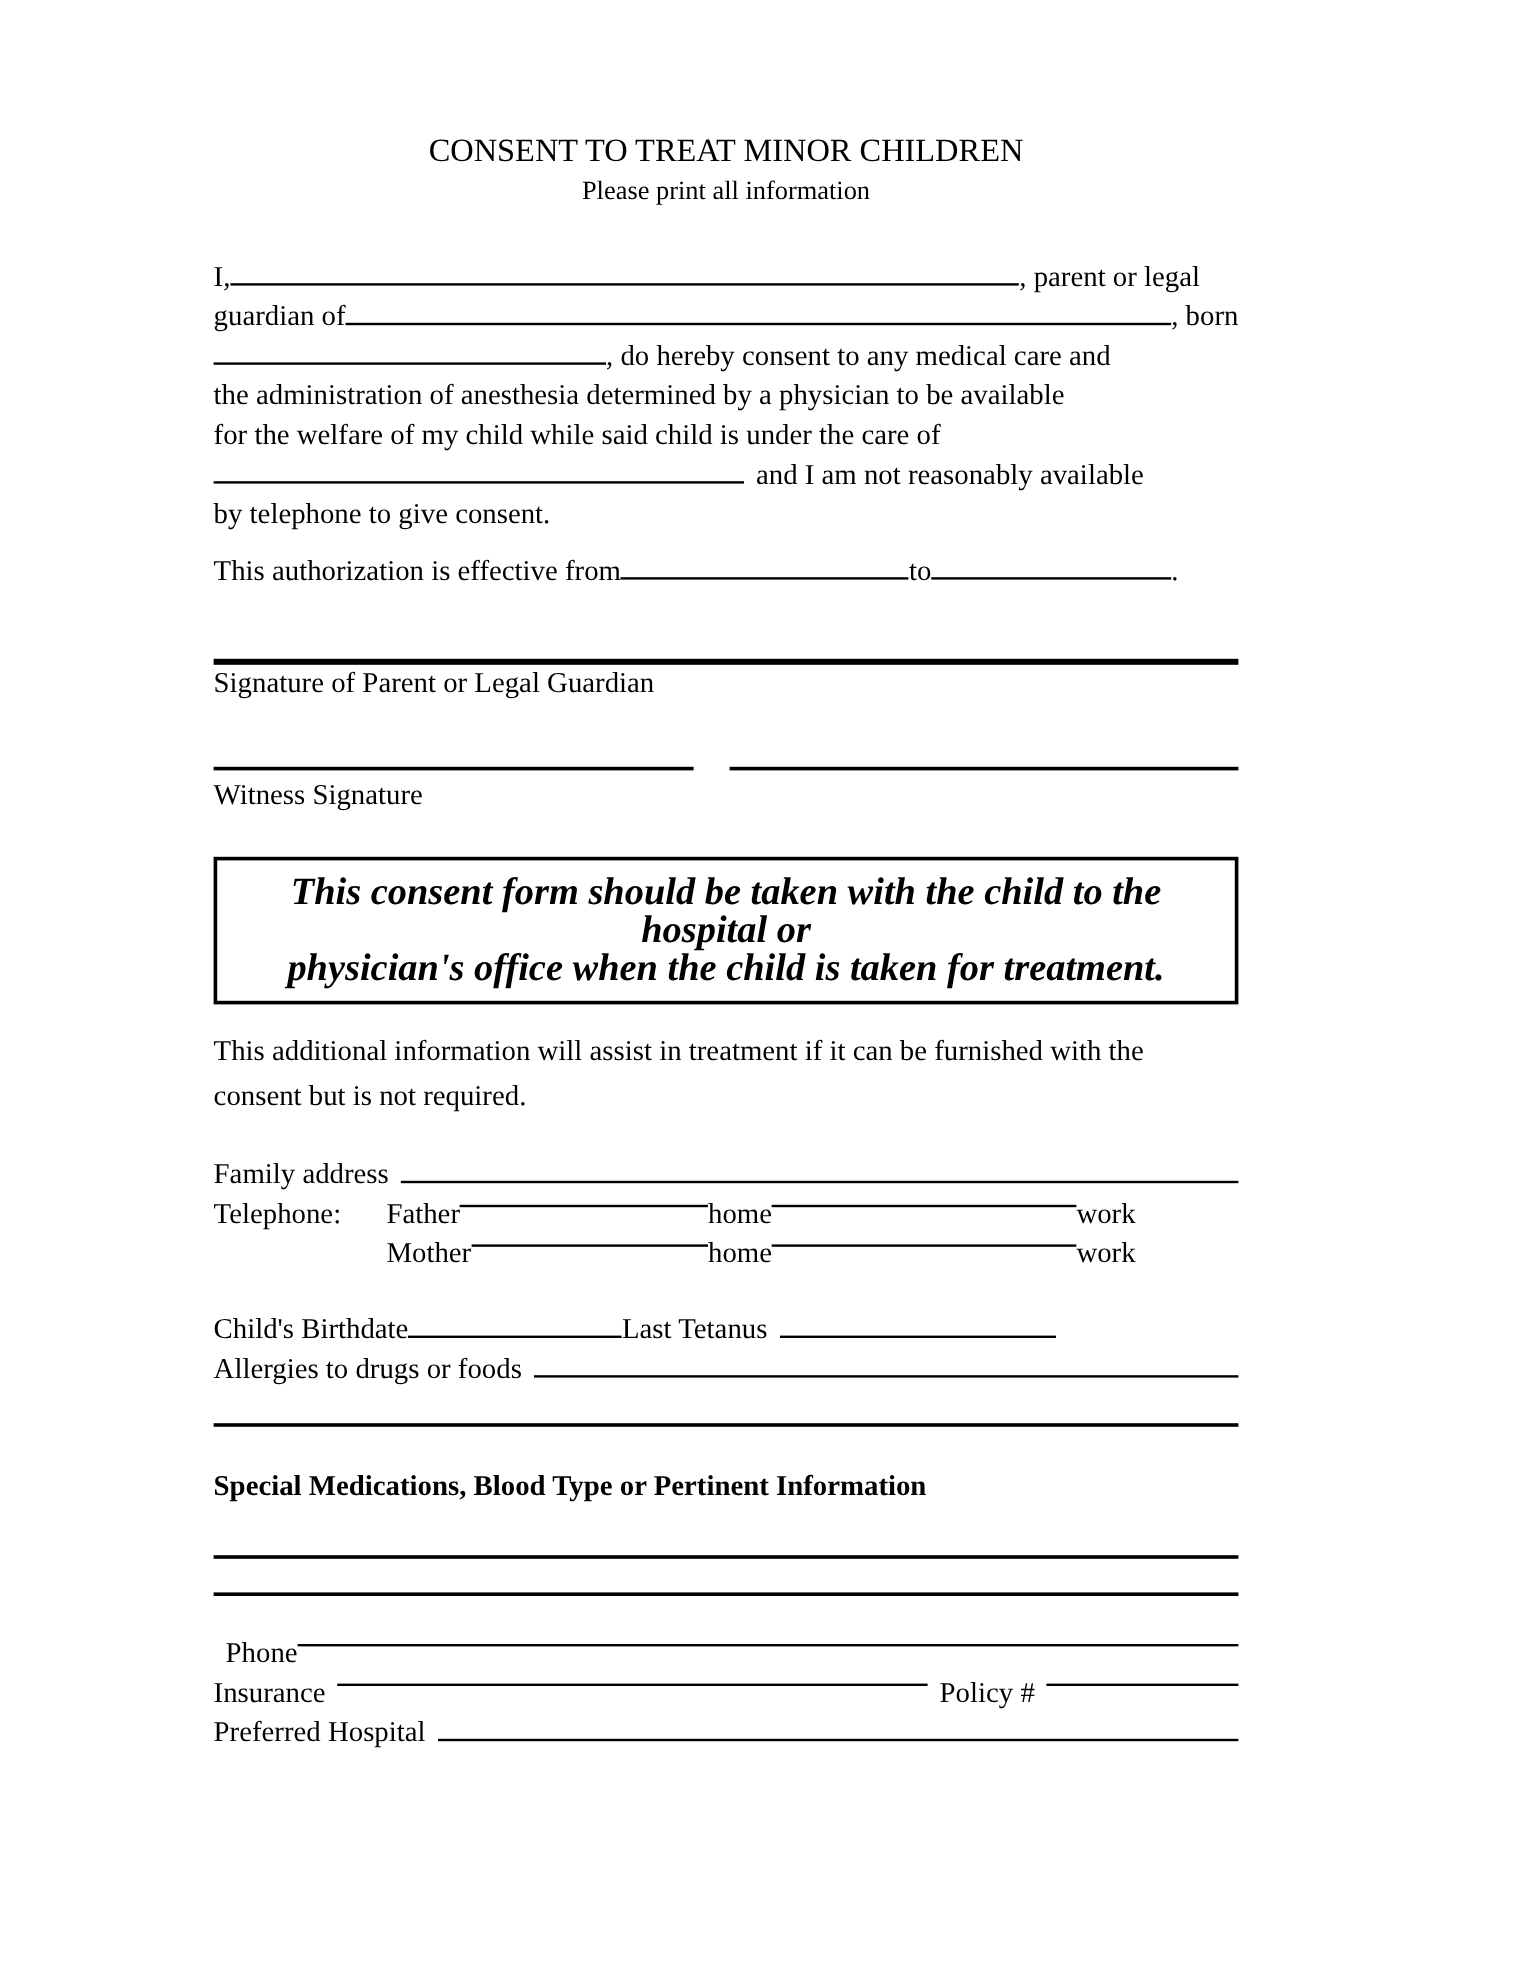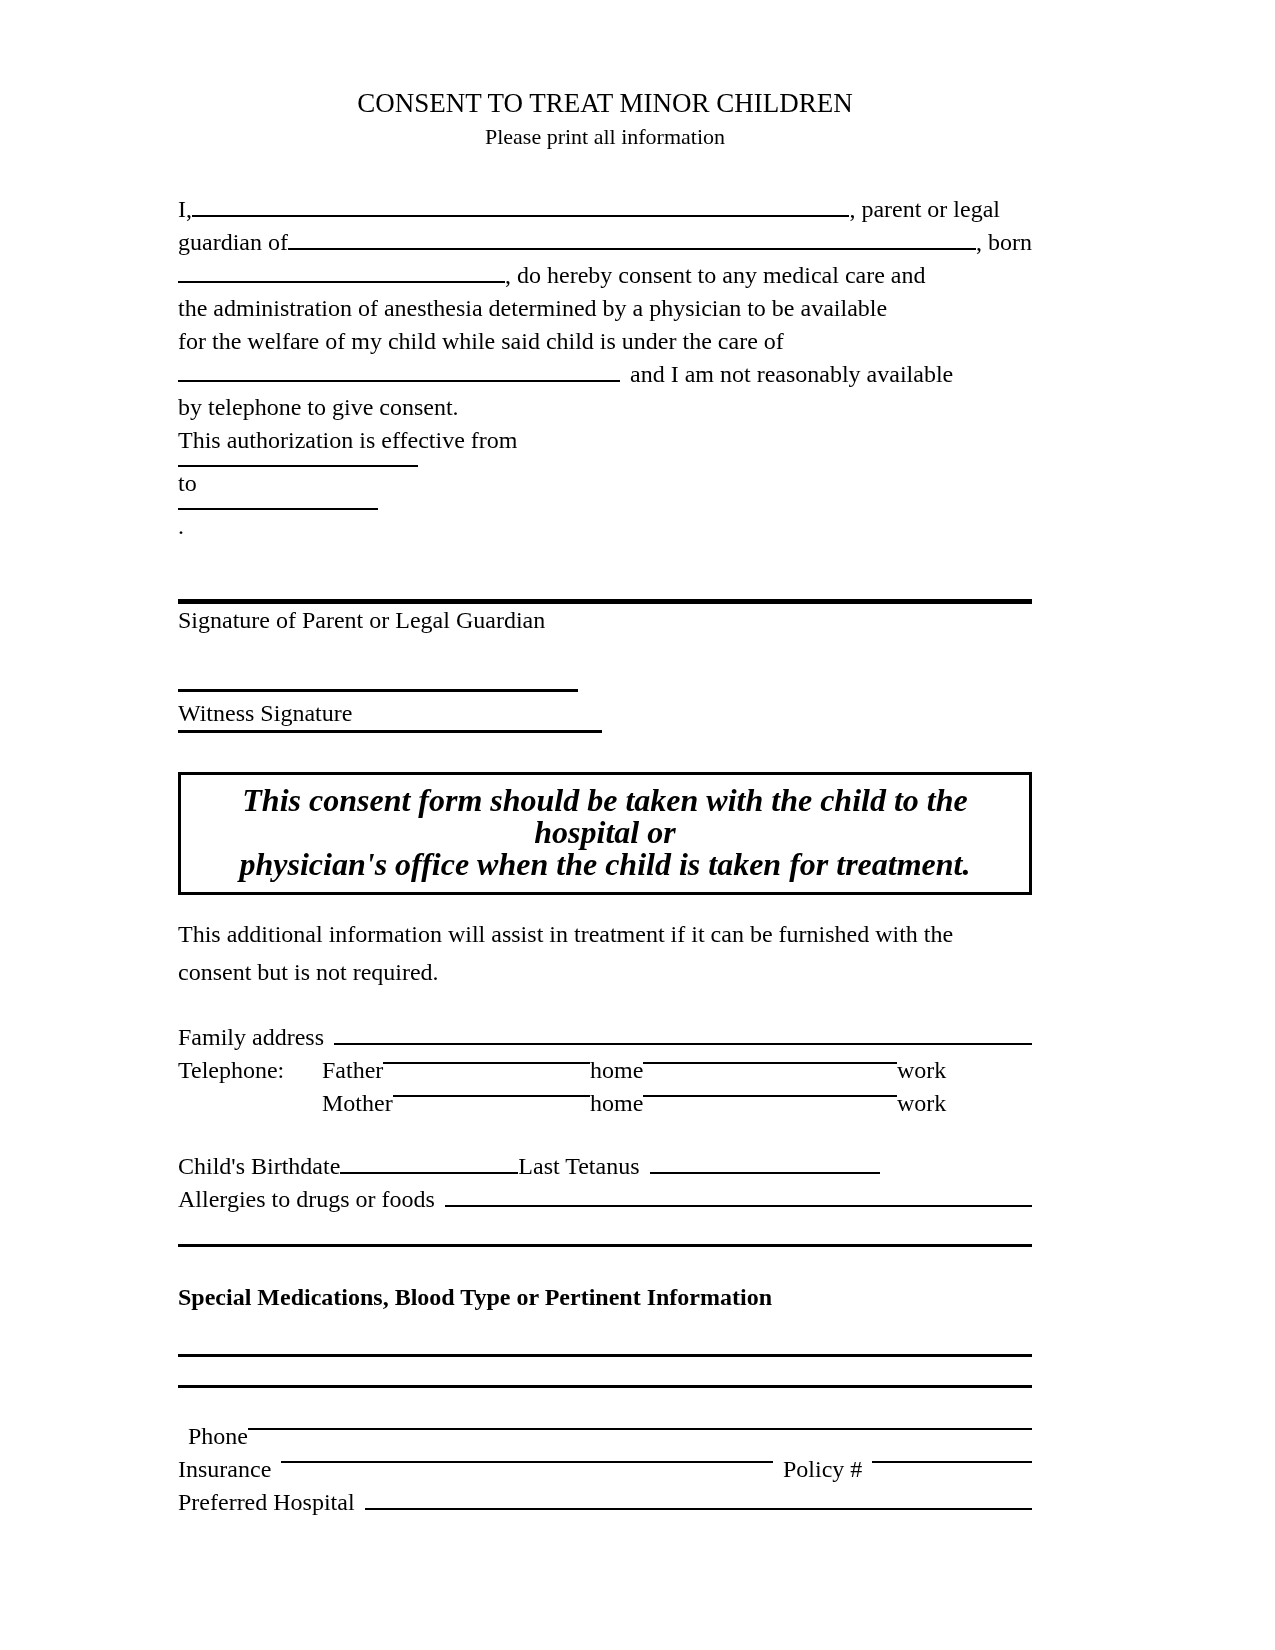--- a/index.html
+++ b/index.html
@@ -11,21 +11,21 @@
   body {
     width: 1275px;
     height: 1650px;
     overflow: hidden;
     font-family: "Liberation Serif", "DejaVu Serif", serif;
   }
   .page {
     box-sizing: border-box;
     width: 1275px;
     height: 1650px;
-    padding: 86px 243px 0 178px;
+    padding: 108px 243px 0 178px;
   }
   .title {
     text-align: center;
     font-size: 27px;
     line-height: 34px;
     white-space: nowrap;
   }
   .subtitle {
     text-align: center;
     font-size: 22px;
@@ -46,34 +46,33 @@
     flex-shrink: 0;
   }
   .grow { flex: 1 1 auto; }
   .gap-l { margin-left: 10px; }
   .pr32 { margin-right: 32px; }
   .cell {
     display: flex;
     align-items: flex-start;
     flex-shrink: 0;
   }
-  .auth { margin-top: 0; flex-direction: column; }
+  .auth { margin-top: 14px; }
   .sig-rule {
     margin-top: 56px;
     border-top: 5px solid #000;
     height: 0;
   }
   .label {
     font-size: 24px;
     line-height: 33px;
   }
   .witness-row {
     display: flex;
     margin-top: 52px;
-    flex-direction: column;
   }
   .witness-col-left { width: 400px; margin-right: 30px; }
   .witness-col-right { width: 424px; }
   .witness-line {
     border-top: 3px solid #000;
     height: 0;
     margin-bottom: 5px;
   }
   .notice-box {
     margin-top: 34px;

